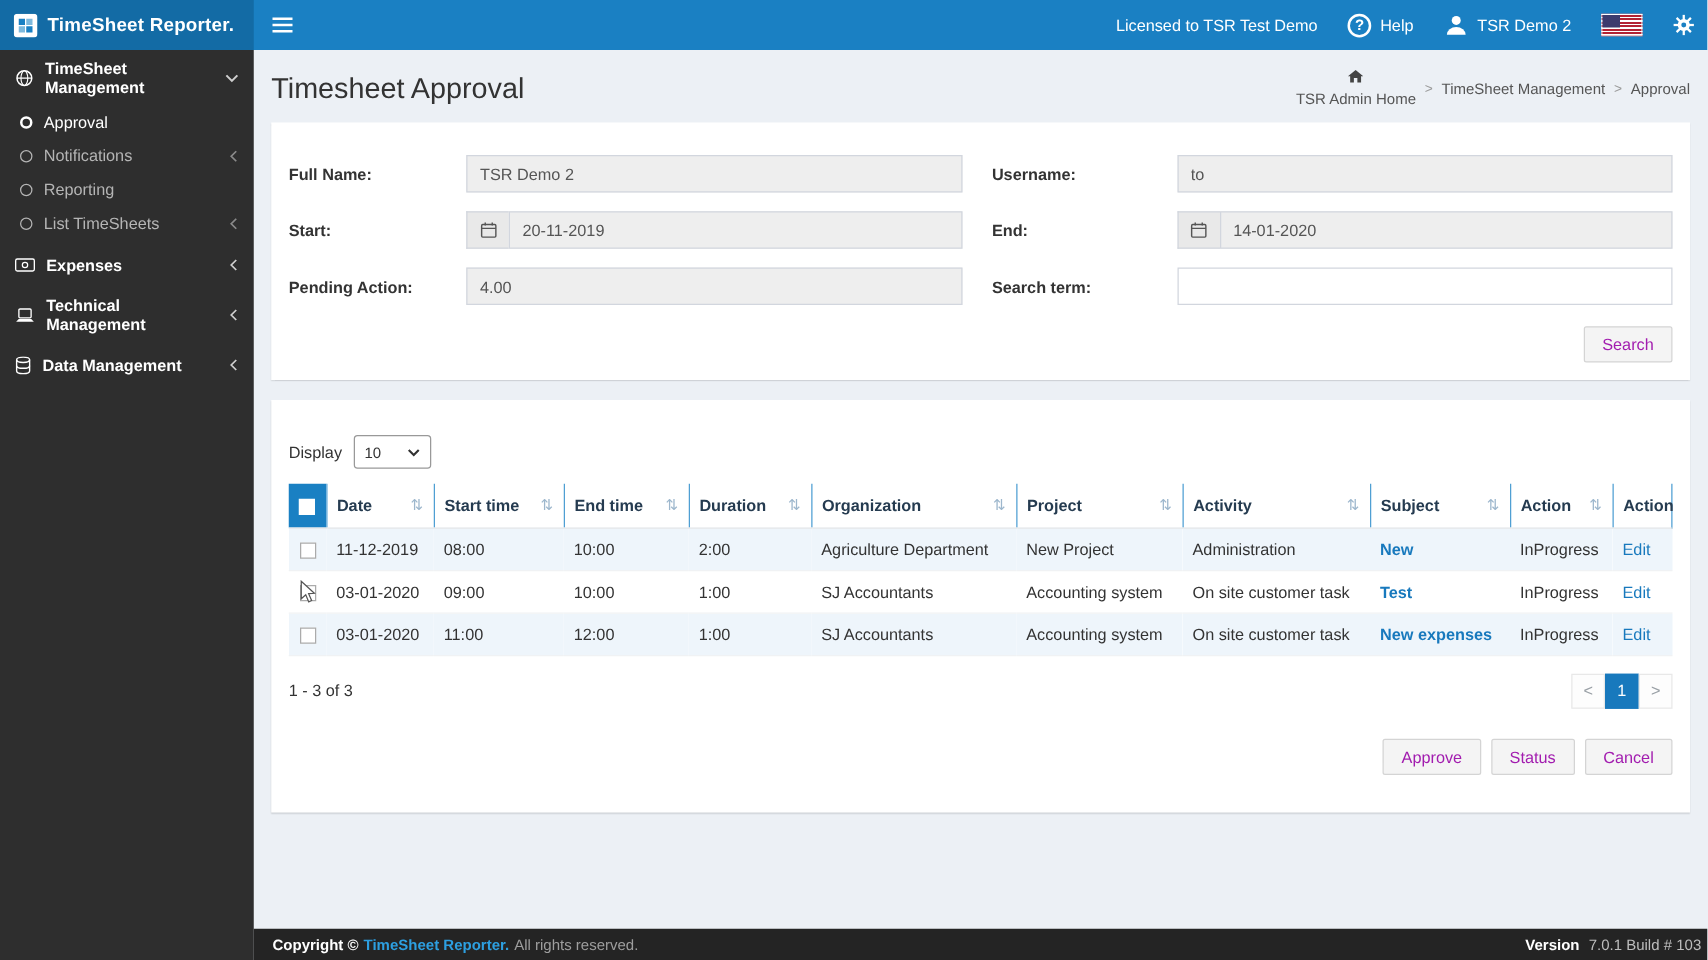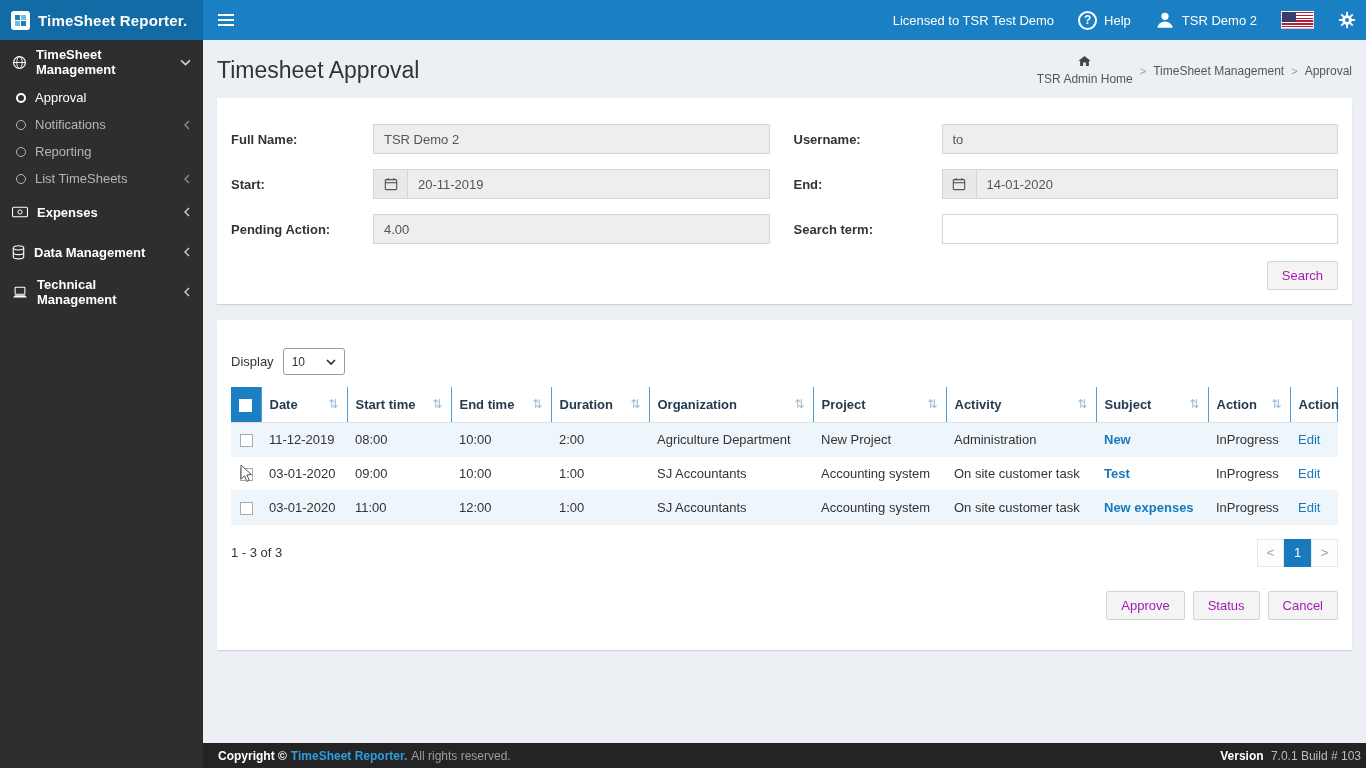--- a/index.html
+++ b/index.html
@@ -200,41 +200,41 @@
     </span>
     <span>Expenses</span>
     <span class="chev-right">
       <svg width="8" height="10" viewBox="0 0 8 10">
           <path d="M6 1 L2 5 L6 9" fill="none" stroke="currentColor" stroke-width="1.4"></path>
         </svg>
     </span>
   </div>
   <div class="nav-group">
     <span>
+      <svg width="16" height="13" viewBox="0 0 18 14">
+          <rect x="3.5" y="1" width="11" height="8" rx="1" fill="none" stroke="#fff" stroke-width="1.2"></rect>
+          <path d="M1 12.6 h16 l-2.4-2.6 H3.4 z" fill="#fff"></path>
+        </svg>
+    </span>
+    <span>Technical Management</span>
+    <span class="chev-right">
+      <svg width="8" height="10" viewBox="0 0 8 10">
+          <path d="M6 1 L2 5 L6 9" fill="none" stroke="currentColor" stroke-width="1.4"></path>
+        </svg>
+    </span>
+  </div>
+  <div class="nav-group">
+    <span>
       <svg width="13" height="15" viewBox="0 0 14 16">
           <ellipse cx="7" cy="3" rx="5.6" ry="2.3" stroke="#fff" fill="none" stroke-width="1.2"></ellipse>
           <path d="M1.4 3 v9.6 c0 1.3 2.5 2.3 5.6 2.3 s5.6 -1 5.6 -2.3 V3" stroke="#fff" fill="none" stroke-width="1.2"></path>
           <path d="M1.4 8 c0 1.3 2.5 2.3 5.6 2.3 s5.6 -1 5.6 -2.3" stroke="#fff" fill="none" stroke-width="1.2"></path>
         </svg>
     </span>
     <span>Data Management</span>
-    <span class="chev-right">
-      <svg width="8" height="10" viewBox="0 0 8 10">
-          <path d="M6 1 L2 5 L6 9" fill="none" stroke="currentColor" stroke-width="1.4"></path>
-        </svg>
-    </span>
-  </div>
-  <div class="nav-group">
-    <span>
-      <svg width="16" height="13" viewBox="0 0 18 14">
-          <rect x="3.5" y="1" width="11" height="8" rx="1" fill="none" stroke="#fff" stroke-width="1.2"></rect>
-          <path d="M1 12.6 h16 l-2.4-2.6 H3.4 z" fill="#fff"></path>
-        </svg>
-    </span>
-    <span>Technical Management</span>
     <span class="chev-right">
       <svg width="8" height="10" viewBox="0 0 8 10">
           <path d="M6 1 L2 5 L6 9" fill="none" stroke="currentColor" stroke-width="1.4"></path>
         </svg>
     </span>
   </div>
 </div>
 
 <div class="main">
 

